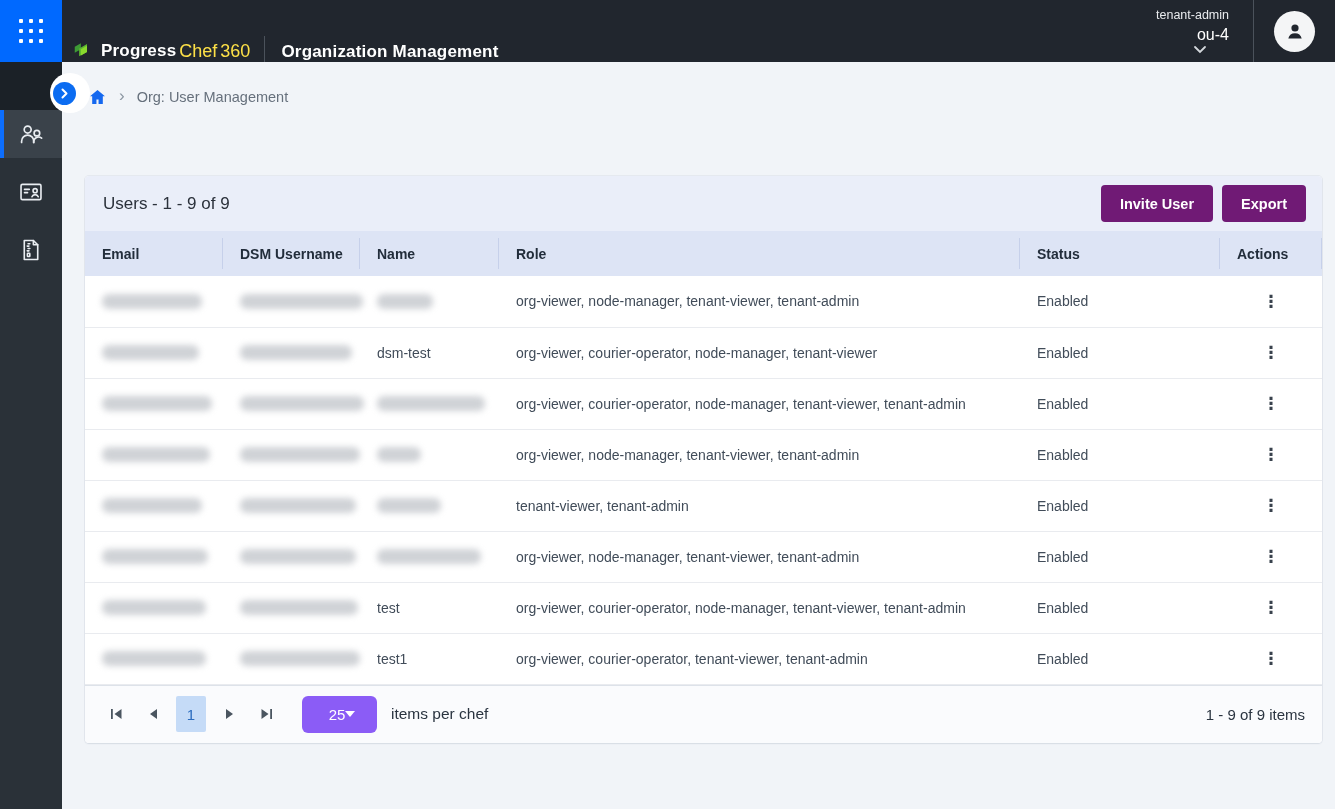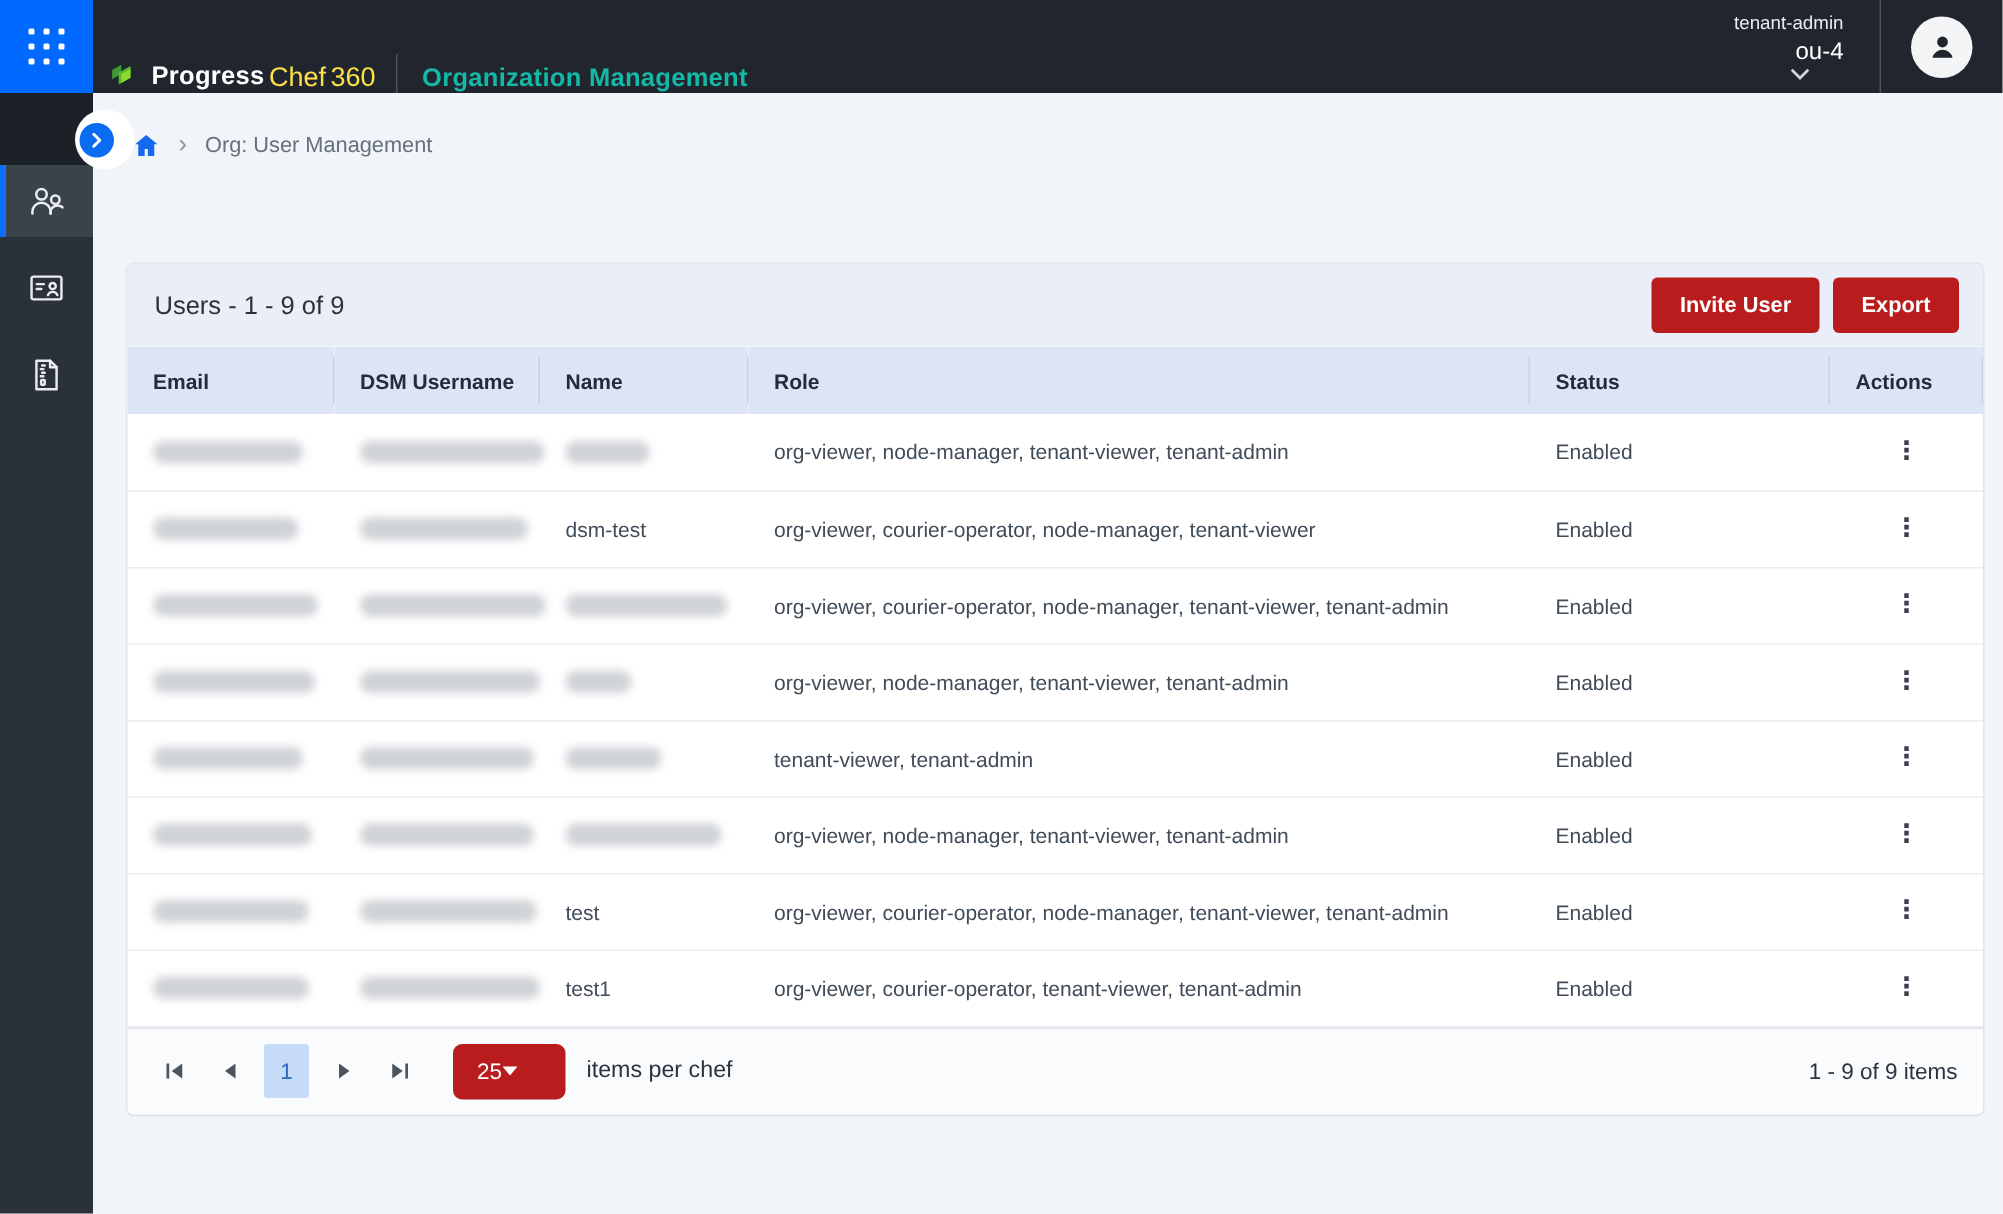--- a/index.html
+++ b/index.html
@@ -11,21 +11,21 @@
     background:#21262e; display:flex; align-items:flex-end; z-index:30; }
   .app-tile { width:62px; height:62px; background:#0069ff; display:flex;
     align-items:center; justify-content:center; cursor:pointer; flex:0 0 62px; }
   .grid-icon { display:grid; grid-template-columns:repeat(3,4px); gap:6px; }
   .grid-icon i { width:4px; height:4px; background:#fff; border-radius:1px; display:block; }
   .brand { display:flex; align-items:center; margin-left:11px; }
   .brand svg { margin-right:7px; }
   .brand .p { color:#ffffff; font-weight:bold; font-size:17px; letter-spacing:.2px; }
   .brand .c { color:#fde047; font-size:18px; margin-left:3px; }
   .topbar .vdiv { width:1px; height:26px; background:#4b525b; margin:0 16px 0 14px; }
-  .app-title { color:#14b8a6; font-weight:bold; font-size:17px; letter-spacing:.2px; }
+  .app-title { color:#ffffff; font-weight:bold; font-size:17px; letter-spacing:.2px; }
   .top-right { margin-left:auto; display:flex; align-items:center; height:62px; }
   .tenant { text-align:right; line-height:1.25; cursor:pointer; display:flex; align-items:center;flex-direction:column; }
   .tenant .txt { display:flex; flex-direction:column; align-items:flex-end; }
   .tenant .role { color:#e9ebee; font-size:12.5px; }
   .tenant .org { color:#ffffff; font-size:16px; margin-top:2px; }
   .tenant .chev { margin:0 0 0 14px; display:flex; }
   .avatar-zone { width:82px; height:62px; border-left:1px solid #4b525b;
     margin-left:24px; display:flex; align-items:center; justify-content:center; }
   .avatar { width:41px; height:41px; border-radius:50%; background:#f4f5f6;
     display:flex; align-items:center; justify-content:center; cursor:pointer; }
@@ -57,21 +57,21 @@
   .breadcrumb .page { color:#66707c; font-size:14.5px; }
 
   
   .card { margin:69px 23px 0 23px; width:1237px; background:#ffffff;
     border-radius:4px; box-shadow:0 0 0 1px rgba(20,40,80,.05), 0 1px 2px rgba(20,40,80,.07);
     overflow:hidden; }
   .card-head { height:55px; background:#eaeef9; display:flex; align-items:center;
     padding:0 16px 0 18px; }
   .card-title { font-size:17px; color:#2b313b; }
   .card-actions { margin-left:auto; display:flex; gap:9px; }
-  .btn { background:#b91c1c; color:#fff; font-weight:bold; font-size:14.5px;
+  .btn { background:#701a75; color:#fff; font-weight:bold; font-size:14.5px;
     border:none; border-radius:4px; height:37px; padding:0 19px; cursor:pointer;
     font-family:"Liberation Sans", sans-serif; }
 
   table { border-collapse:collapse; table-layout:fixed; width:1237px; }
   col.c-email{width:138px} col.c-dsm{width:137px} col.c-name{width:139px}
   col.c-role{width:521px} col.c-status{width:200px} col.c-actions{width:102px}
   thead th { height:45px; background:#dde4f5; font-size:14px; font-weight:bold;
     color:#222d3b; text-align:left; padding-left:17px; position:relative; }
   thead th::after { content:""; position:absolute; right:0; top:7px; bottom:7px;
     width:1px; background:#c6d0ea; }
@@ -85,23 +85,23 @@
     filter:blur(3px); opacity:.55; }
 
   
   .pager { height:58px; background:#fafbfd; border-top:1px solid #dde2e9;
     display:flex; align-items:center; padding:0 17px; }
   .nav-btn { width:28px; height:34px; background:none; border:none; cursor:pointer;
     display:flex; align-items:center; justify-content:center; margin-right:9px; }
   .page-box { width:30px; height:36px; background:#c5dbf7; color:#2b6cbe;
     font-size:15px; display:flex; align-items:center; justify-content:center;
     margin-right:9px; cursor:pointer; border-radius:2px; }
-  .size-select { width:75px; height:37px; background:#b91c1c; border-radius:6px;
+  .size-select { width:75px; height:37px; background:#8b5cf6; border-radius:6px;
     color:#fff; font-size:15px; display:flex; align-items:center;
-    justify-content:flex-start; padding:0 11px 0 16px; margin:0 14px 0 13px;
+    justify-content:center; padding:0 11px 0 16px; margin:0 14px 0 13px;
     cursor:pointer; }
   .caret-down { width:0; height:0; border-left:5px solid transparent;
     border-right:5px solid transparent; border-top:6px solid #fff; }
   .pp-label { font-size:15.5px; color:#2a3440; }
   .range-label { margin-left:auto; font-size:15px; color:#2a3440; }
 </style>
 </head>
 <body>
 
 <div class="topbar">

